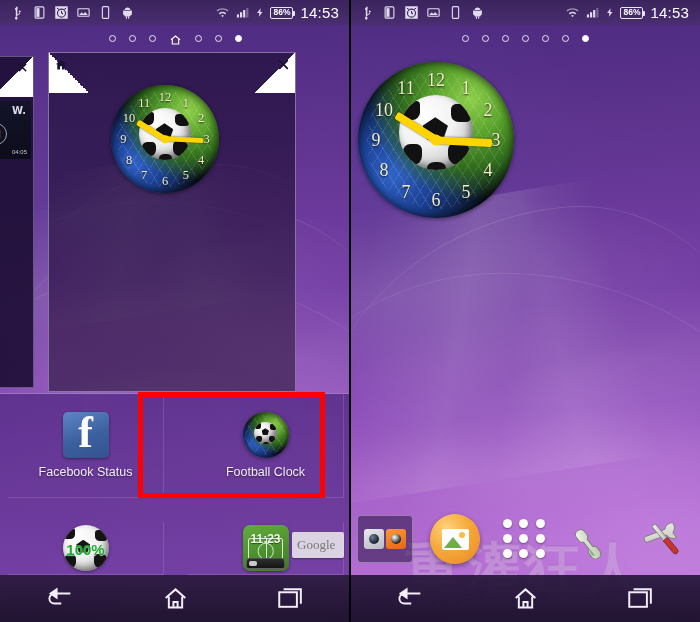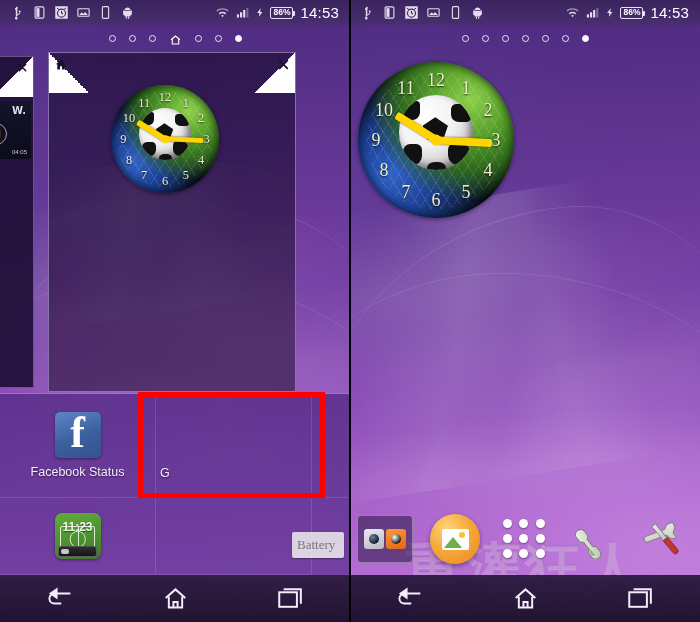--- a/index.html
+++ b/index.html
@@ -128,22 +128,22 @@
   .fclock .pin { position:absolute; left:50%; top:50%; width:7%; height:7%; border-radius:50%;
      background:#ffd400; transform:translate(-50%,-50%); }
 
   .clock-main { width:108px; height:108px; left:62px; top:32px; }
   .clock-home { width:156px; height:156px; left:358px; top:62px; }
 
   
   .picker { position:absolute; left:0; right:0; top:393px; bottom:47px; z-index:25;
     background:linear-gradient(180deg, rgba(92,48,140,.90) 0%, rgba(99,52,148,.90) 55%, rgba(108,58,158,.90) 100%);
     border-top:1px solid rgba(255,255,255,.30); overflow:hidden; }
-  .pickgrid { position:absolute; left:0; top:0; width:468px; height:100%;
-    display:grid; grid-template-columns:repeat(3,156px); grid-template-rows:104px 1fr; }
+  .pickgrid { position:absolute; left:8px; top:0; width:468px; height:100%;
+    display:grid; grid-template-columns:repeat(3,156px); grid-template-rows:104px 1fr;gap:24px; }
   .cell { position:relative; display:flex; flex-direction:column; align-items:center;
     justify-content:center; gap:7px; border-right:1px solid rgba(255,255,255,.13);
     border-bottom:1px solid rgba(255,255,255,.13); }
   .cell .lbl { color:#f3eefa; font-size:12.5px; text-shadow:0 1px 2px rgba(0,0,0,.55); white-space:nowrap; }
   .cell .thumb { width:46px; height:46px; }
 
   .fb-icon { width:46px; height:46px; border-radius:5px;
      background:linear-gradient(160deg,#5d86c6 0%,#3c5f9e 55%,#33538f 100%);
      position:relative; box-shadow:0 1px 3px rgba(0,0,0,.45); }
   .fb-icon::after { content:"f"; position:absolute; left:50%; top:46%; transform:translate(-50%,-50%);
@@ -371,20 +371,34 @@
   </div>
 
   <div class="picker">
     <div class="pickgrid">
 
       <div class="cell">
         <div class="thumb fb-icon"></div>
         <div class="lbl">Facebook Status</div>
       </div>
 
+      <div class="cell">
+        <div class="thumb fclock" style="position:relative;width:46px;height:46px;">
+          <div class="net"></div>
+          <div class="ball">
+            <i class="p1"></i>
+              <i class="p2"></i>
+              <i class="p3"></i>
+              <i class="p4"></i>
+              <i class="p5"></i>
+              <i class="p6"></i>
+          </div>
+        </div>
+        <div class="lbl">Football Clock</div>
+      </div>
 
       <div class="cell">
         <div class="lbl" style="position:absolute;top:72px;left:4px;">G</div>
       </div>
 
       <div class="cell">
         <div class="thumb batt-icon">
           <i style="left:30%;top:32%;width:30%;height:28%;clip-path:polygon(50% 0,100% 38%,81% 100%,19% 100%,0 38%);"></i>
           <i style="left:2%;top:6%;width:25%;height:25%;border-radius:48% 20% 40% 30%;"></i>
           <i style="left:71%;top:10%;width:26%;height:24%;border-radius:28% 46% 24% 40%;"></i>
@@ -401,21 +415,21 @@
           <div class="vline"></div>
           <div class="circ"></div>
           <div class="bar"></div>
         </div>
       </div>
 
       <div class="cell"></div>
     </div>
 
     <div class="gsearch">
-      <span>Battery</span>
+      <span>Google</span>
     </div>
   </div>
 
   <div class="redbox"></div>
 
   <div class="navbar">
     <div class="navbtn">
       <svg width="31" height="23" viewBox="0 0 34 24">
         <path fill="none" stroke="#f2eefa" stroke-width="2.1" d="M30 6.5H12.5a5.5 5.5 0 0 0 0 11H20"></path>
         <path fill="#f2eefa" d="M16 0l-9.5 6.5L16 13z"></path>

